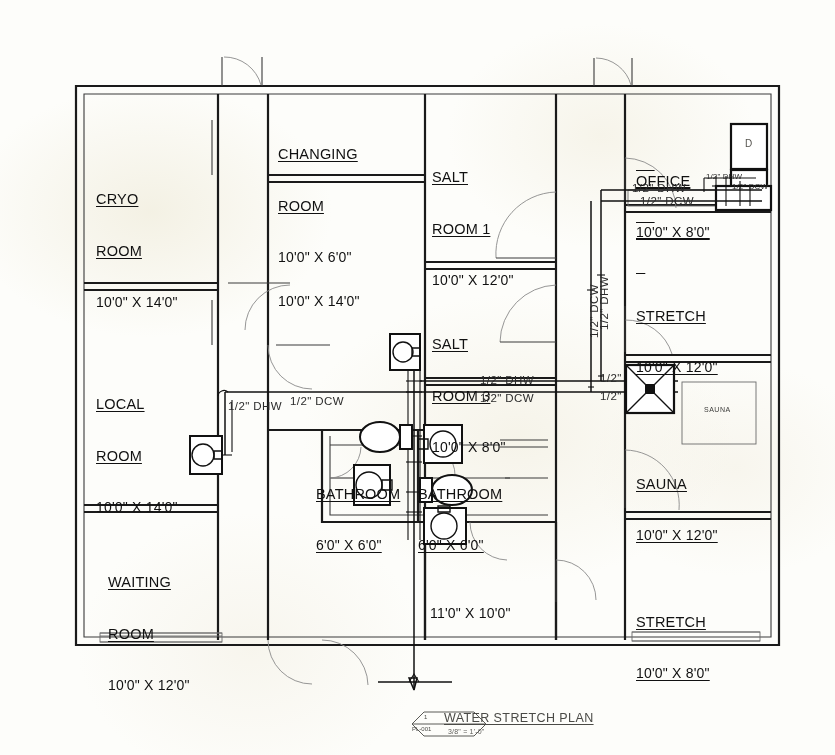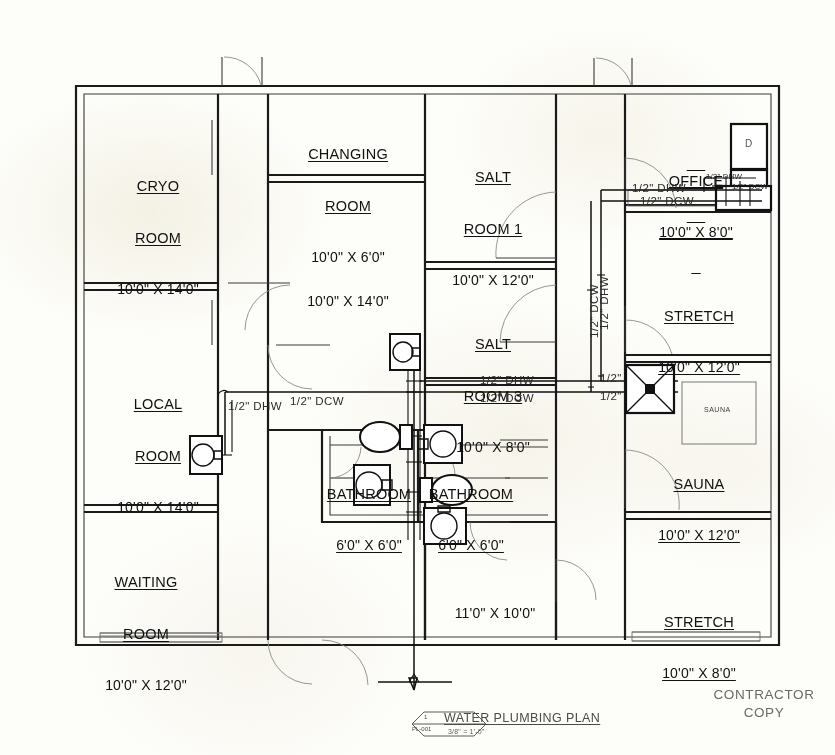--- a/index.html
+++ b/index.html
@@ -16,21 +16,20 @@
       radial-gradient(ellipse 220px 160px at 72% 18%, rgba(238,233,214,.45), rgba(0,0,0,0) 70%),
       radial-gradient(ellipse 300px 200px at 62% 58%, rgba(235,229,208,.40), rgba(0,0,0,0) 72%),
       radial-gradient(ellipse 240px 190px at 30% 86%, rgba(239,234,219,.40), rgba(0,0,0,0) 72%),
       radial-gradient(ellipse 200px 150px at 88% 62%, rgba(240,235,220,.42), rgba(0,0,0,0) 72%),
       #fdfdfa;
   }
   svg{position:absolute;left:0;top:0;}
   .lbl{
     position:absolute;
     font-family:"Liberation Sans", sans-serif;
-    text-align:center;
     line-height:1.12;
     white-space:pre;
     color:#111;
     letter-spacing:.2px;
   }
   .room-name{font-size:14.5px;font-weight:400;text-decoration:underline;text-underline-offset:1.5px;}
   .room-dim{font-size:14px;}
   .room-dim.u{text-decoration:underline;text-underline-offset:1.5px;}
   .pipe-lbl{
     position:absolute;font-size:11.5px;color:#2b2b2b;white-space:nowrap;
@@ -257,33 +256,33 @@
 
     <rect class="eqp" x="626" y="365" width="48" height="48"></rect>
     <path class="fixl" d="M626 365 L674 413 M674 365 L626 413"></path>
     <rect x="645" y="384" width="10" height="10" fill="#111"></rect>
 
     <rect class="eqpl" x="682" y="382" width="74" height="62"></rect>
 
     <rect class="eqpl" x="556" y="440" width="0" height="0"></rect>
   </svg>
 
-  <div class="lbl" style="left:96px;top:142px;width:124px;">
+  <div class="lbl" style="left:96px;top:155px;width:124px;">
     <div class="room-name">CRYO</div>
     <div class="room-name">ROOM</div>
     <div class="room-dim">10'0" X 14'0"</div>
   </div>
 
   <div class="lbl" style="left:96px;top:360px;width:124px;">
     <div class="room-name">LOCAL</div>
     <div class="room-name">ROOM</div>
     <div class="room-dim">10'0" X 14'0"</div>
   </div>
 
-  <div class="lbl" style="left:84px;top:538px;width:124px;">
+  <div class="lbl" style="left:108px;top:538px;width:124px;">
     <div class="room-name">WAITING</div>
     <div class="room-name">ROOM</div>
     <div class="room-dim">10'0" X 12'0"</div>
   </div>
 
   <div class="lbl" style="left:278px;top:110px;width:140px;">
     <div class="room-name">CHANGING</div>
     <div class="room-name">ROOM</div>
     <div class="room-dim">10'0" X 6'0"</div>
   </div>
@@ -356,21 +355,17 @@
 
   <div class="dbox-lbl" style="left:745px;top:138px;">D</div>
   <div class="sauna-tag" style="left:704px;top:406px;">SAUNA</div>
 
   <svg width="120" height="40" style="left:404px;top:706px;">
     <path d="M8 18 L20 6 L70 6 L82 18 L70 30 L20 30 Z" fill="none" stroke="#5a5a56" stroke-width="1"></path>
     <path d="M8 18 L82 18" stroke="#5a5a56" stroke-width="1"></path>
   </svg>
   <div class="bub-num" style="left:424px;top:714px;">1</div>
   <div class="bub-sheet" style="left:412px;top:726px;">PL-001</div>
-  <div class="title-main" style="left:444px;top:711px;">WATER PLUMBING PLAN</div>
+  <div class="title-main" style="left:444px;top:711px;">WATER STRETCH PLAN</div>
   <div class="title-scale" style="left:448px;top:728px;">3/8" = 1'-0"</div>
 
-  <div class="stamp" style="left:700px;top:686px;width:128px;">
-    <div>CONTRACTOR</div>
-    <div>COPY</div>
-  </div>
 
 </div>
 
 </body></html>

